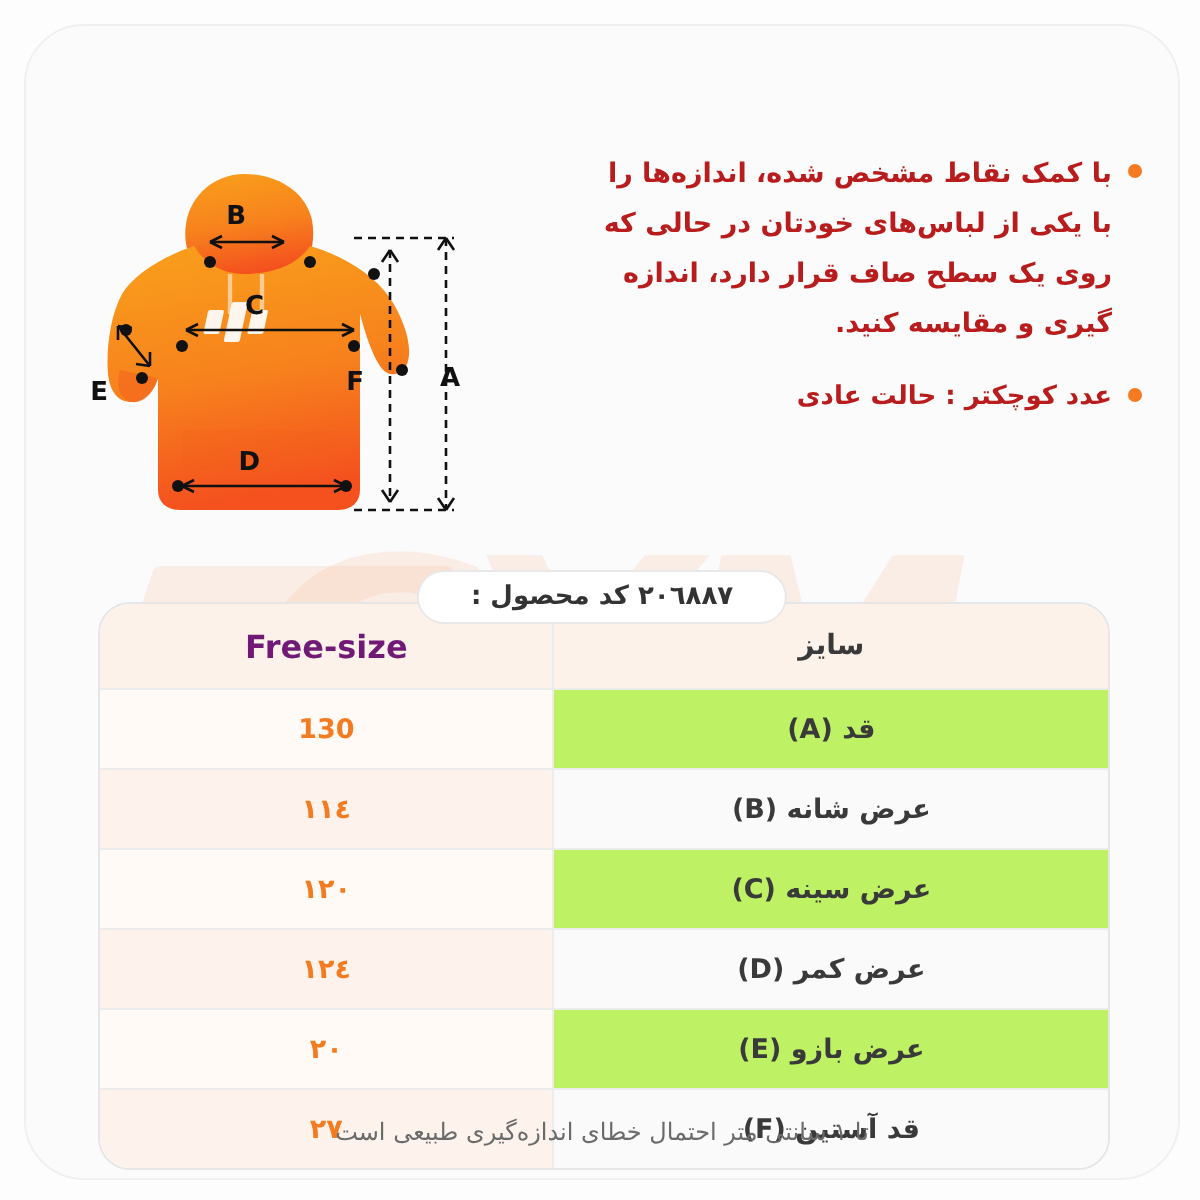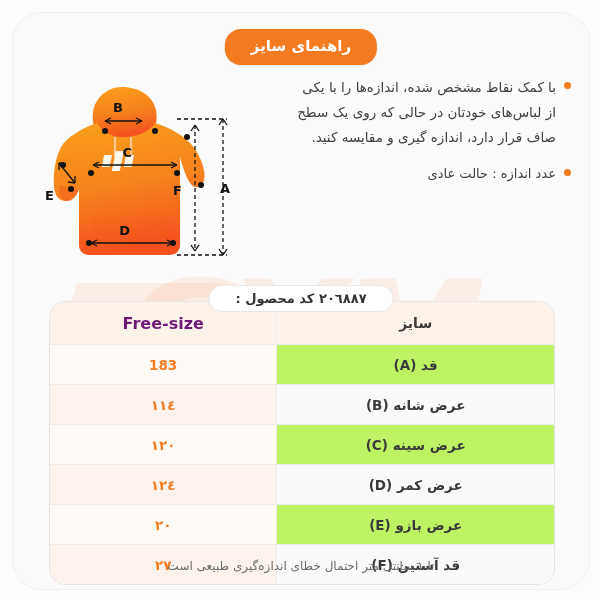--- a/index.html
+++ b/index.html
@@ -108,22 +108,22 @@
     height: 7px;
     border-radius: 50%;
     background: #f47b20;
     margin-top: 7px;
     margin-left: 8px;
     flex: 0 0 auto;
   }
   .bullet-text {
     font-size: 13.5px;
     line-height: 1.85;
-    color: #404040;
-    font-weight: normal;
+    color: #b91c1c;
+    font-weight: bold;
   }
   .bullet-text.small {
     font-size: 13px;
     line-height: 1.8;
   }
 
   
   .code-bar {
     position: absolute;
     left: 50%;
@@ -210,21 +210,20 @@
 </head>
 <body>
 
 <div class="page">
   <div class="card">
 
     <div class="wm-bar" style="left:60px; top:270px; width:150px; height:26px;"></div>
     <div class="wm-bar" style="left:95px; top:305px; width:120px; height:26px;"></div>
     <div class="watermark">GYM</div>
 
-    <div class="title-pill">راهنمای سایز</div>
 
     <div class="top-area">
 
       <div class="illus">
         <svg class="hoodie-svg" width="260" height="230" viewBox="0 0 260 230" xmlns="http://www.w3.org/2000/svg">
           <defs>
             <linearGradient id="hgrad" x1="0" y1="0" x2="0.2" y2="1">
               <stop offset="0%" stop-color="#f9a01b"></stop>
               <stop offset="55%" stop-color="#f7821d"></stop>
               <stop offset="100%" stop-color="#f4511e"></stop>
@@ -304,42 +303,42 @@
         </svg>
       </div>
 
       <div class="bullets">
         <div class="bullet-row">
           <span class="dot"></span>
           <span class="bullet-text">با کمک نقاط مشخص شده، اندازه‌ها را با یکی از لباس‌های خودتان در حالی که روی یک سطح صاف قرار دارد، اندازه گیری و مقایسه کنید.</span>
         </div>
         <div class="bullet-row">
           <span class="dot"></span>
-          <span class="bullet-text small">عدد اندازه : حالت عادی</span>
+          <span class="bullet-text small">عدد کوچکتر : حالت عادی</span>
         </div>
       </div>
     </div>
 
     <div class="code-bar">
       <span class="val">٢٠٦٨٨٧</span>
       <span>کد محصول :</span>
     </div>
 
     <div class="table-wrap">
       <table>
         <thead>
           <tr>
             <th class="label-head">سایز</th>
             <th>Free-size</th>
           </tr>
         </thead>
         <tbody>
           <tr>
             <td class="rowlabel">قد (A)</td>
-            <td class="value">183</td>
+            <td class="value">130</td>
           </tr>
           <tr>
             <td class="rowlabel">عرض شانه (B)</td>
             <td class="value">١١٤</td>
           </tr>
           <tr>
             <td class="rowlabel">عرض سینه (C)</td>
             <td class="value">١٢٠</td>
           </tr>
           <tr>

